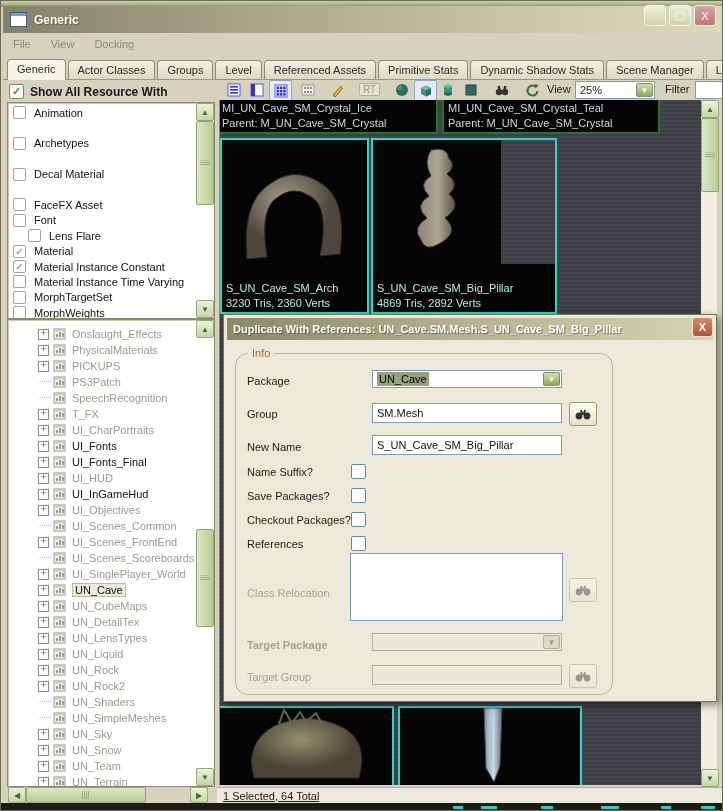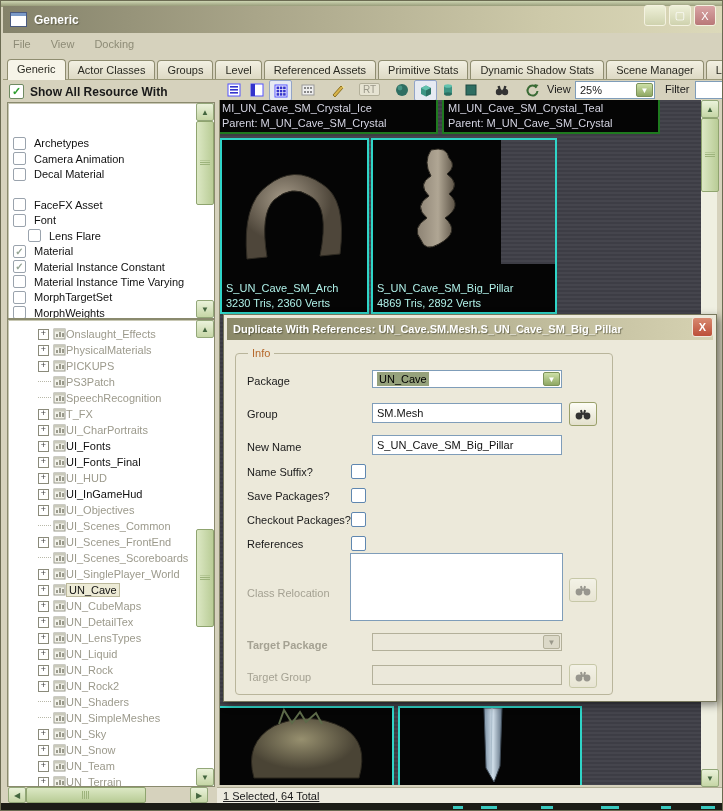--- a/index.html
+++ b/index.html
@@ -41,21 +41,21 @@
   .sunken{background:#fff;border:1px solid #8a8a6e;box-shadow:inset 1px 1px 0 #c8c8b4;}
   #resource-list{left:6px;top:101px;width:206px;height:215px;overflow:hidden;}
   #package-tree{left:6px;top:318px;width:206px;height:466px;overflow:hidden;}
   .list-row{position:absolute;left:0;width:100%;height:15px;display:flex;align-items:center;}
   .list-row .cb{width:11px;height:11px;margin-left:5px;font-size:10px;}
   .list-row .lbl{margin-left:8px;font-size:11px;color:#111;}
   .tree-row{position:absolute;height:16px;display:flex;align-items:center;}
   .expander{width:9px;height:9px;border:1px solid #8a8a7a;background:#fff;font-size:9px;line-height:7px;
     text-align:center;color:#444;margin-right:4px;flex:0 0 auto;}
   .stub{width:13px;height:1px;border-top:1px dotted #b8b8a8;margin-right:2px;flex:0 0 auto;}
-  .pkg-label{white-space:nowrap;text-align:right;}
+  .pkg-label{margin-left:6px;white-space:nowrap;text-align:right;}
   .pkg-label.ghost{color:#9c9a8c;}
   .pkg-label.loaded{color:#111;}
   .pkg-label.selected{background:#edebd6;border:1px solid #bcb99c;padding:0 2px;}
   
   .sb-btn{position:absolute;background:linear-gradient(180deg,#eaf2da,#c6d6a6);
     border:1px solid #93a779;border-radius:2px;color:#44663f;font-size:8px;
     display:flex;align-items:center;justify-content:center;}
   .sb-track{position:absolute;background:#efefe1;}
   .sb-thumb{position:absolute;background:linear-gradient(90deg,#dce8c4,#b9cc96);
     border:1px solid #8fa46f;border-radius:2px;}
@@ -89,21 +89,21 @@
   
   #dialog{left:222px;top:313px;width:494px;height:388px;background:#ece9da;
     border:1px solid #77775c;box-shadow:3px 3px 8px rgba(0,0,0,.45);box-sizing:border-box;}
   #dlg-title{position:absolute;left:3px;top:3px;right:3px;height:22px;
     background:linear-gradient(90deg,#8a8868,#b3af8f 45%,#d6d2b2);display:flex;align-items:center;}
   #dlg-title-text{color:#fff;font-weight:bold;margin-left:6px;text-shadow:1px 1px 1px rgba(60,60,40,.6);}
   #dlg-close{position:absolute;right:3px;top:2px;width:19px;height:18px;border-radius:3px;
     border:1px solid #f0e8dc;background:linear-gradient(180deg,#d88a70,#bc4f38);color:#fff;
     font-weight:bold;font-size:11px;display:flex;align-items:center;justify-content:center;}
   #info-group{position:absolute;left:11px;top:38px;width:376px;height:340px;
-    border:1px solid #b9b59b;border-radius:4px;}
+    border:1px solid #b9b59b;border-radius:13px;}
   #info-label{position:absolute;left:12px;top:-7px;background:#ece9da;padding:0 4px;color:#b5672a;}
   .fld-label{position:absolute;left:23px;color:#1a1a1a;}
   .fld-label.gray{color:#a5a293;}
   .txt{position:absolute;background:#fff;border:1px solid #7f9db9;height:20px;box-sizing:border-box;
     font-family:"Liberation Sans",sans-serif;font-size:11px;padding:2px 4px;color:#111;}
   .txt.disabled{background:#ebe8da;border-color:#b3b09a;}
   .sel-hl{background:#96a27c;color:#000;padding:1px 2px;}
   .find-btn{position:absolute;width:26px;height:22px;border:1px solid #9aa06a;border-radius:3px;
     background:linear-gradient(180deg,#fdfdf6,#e3e0cc);display:flex;align-items:center;justify-content:center;}
   .find-btn.disabled{opacity:.45;}
@@ -148,27 +148,27 @@
     </div>
   <div class="abs" id="tab-underline"></div>
 
   <div class="abs" id="showall-row">
     <span class="cb">
         <span class="mark">✓</span>
       </span>
     <span id="showall-label">Show All Resource With</span>
   </div>
   <div class="abs sunken" id="resource-list">
+      <div class="list-row" style="top: 2px;">
+        <span class="cb" style="border-color: rgb(154, 163, 173);"></span>
+        <span class="lbl">Animation</span>
+      </div>
       <div class="list-row" style="top: 32.8px;">
         <span class="cb" style="border-color: rgb(154, 163, 173);"></span>
         <span class="lbl">Archetypes</span>
-      </div>
-      <div class="list-row" style="top: 48.2px;">
-        <span class="cb" style="border-color: rgb(154, 163, 173);"></span>
-        <span class="lbl">Camera Animation</span>
       </div>
       <div class="list-row" style="top: 63.6px;">
         <span class="cb" style="border-color: rgb(154, 163, 173);"></span>
         <span class="lbl">Decal Material</span>
       </div>
       <div class="list-row" style="top: 94.4px;">
         <span class="cb" style="border-color: rgb(154, 163, 173);"></span>
         <span class="lbl">FaceFX Asset</span>
       </div>
       <div class="list-row" style="top: 109.8px;">

